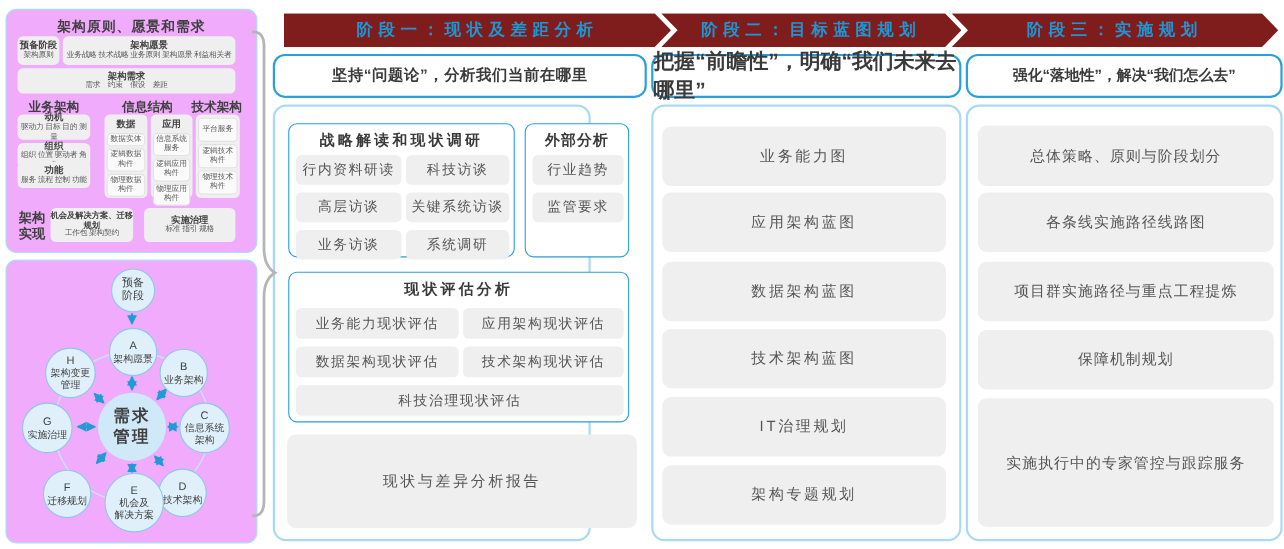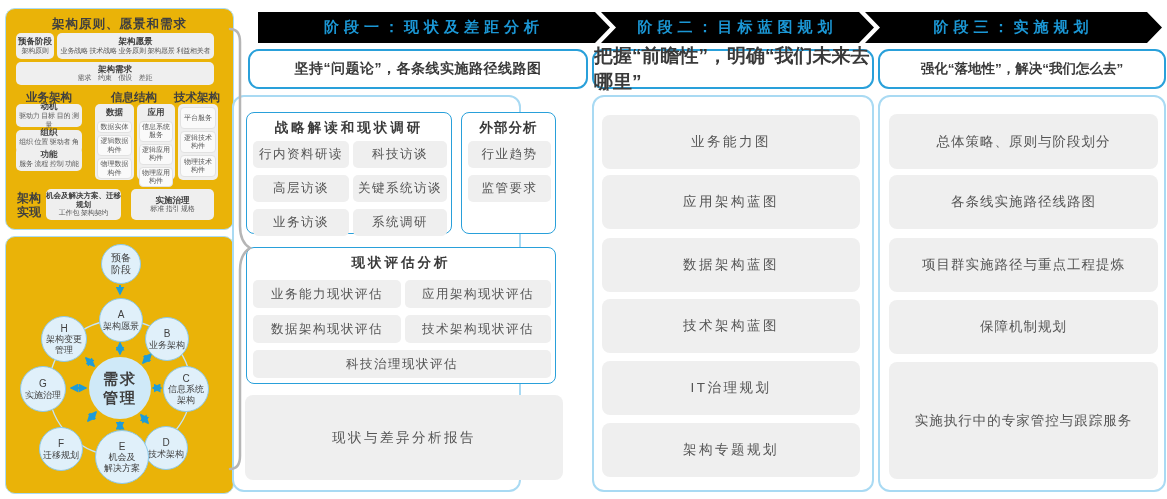--- a/index.html
+++ b/index.html
@@ -1,21 +1,21 @@
 <!DOCTYPE html>
 <html><head>
 <meta charset="utf-8">
 <style>
   html,body{margin:0;padding:0;background:#fff;}
   .stage{position:relative;width:1167px;height:499px;background:#fff;
          font-family:"Liberation Sans",sans-serif;overflow:hidden;}
   .pre{white-space:pre-line;}
 
   
-  .lpanel{position:absolute;background:#eab308;border:1.5px solid #abdcf4;border-radius:10px;}
+  .lpanel{position:absolute;background:#f0abfc;border:1.5px solid #abdcf4;border-radius:10px;}
   .p-title{position:absolute;left:0;right:0;text-align:center;font-weight:bold;
            font-size:12.5px;color:#3f3f3f;letter-spacing:1px;}
   .gbox{position:absolute;background:#efefef;border-radius:5px;display:flex;
         flex-direction:column;align-items:center;justify-content:center;text-align:center;line-height:1.25;}
   .gbox .t{font-weight:bold;font-size:8.5px;color:#3f3f3f;}
   .gbox .i{font-size:7px;color:#595959;letter-spacing:-0.2px;}
   .sec-h{position:absolute;text-align:center;font-weight:bold;font-size:11.5px;color:#3f3f3f;}
   .vcol{position:absolute;background:#efefef;border-radius:5px;display:flex;flex-direction:column;
         align-items:center;padding:3px 2px;gap:2px;box-sizing:border-box;}
   .vcol .vh{font-weight:bold;font-size:8.5px;color:#3f3f3f;}
@@ -29,21 +29,21 @@
           display:flex;flex-direction:column;align-items:center;justify-content:center;
           text-align:center;color:#3f3f3f;line-height:1.15;z-index:2;}
   .circle .ltr{font-size:10px;}
   .circle .lbl{font-size:9px;white-space:pre-line;}
   .c-center{background:#cfe9f8;border:none;font-weight:bold;font-size:15px;
             letter-spacing:2px;line-height:1.3;}
   .c-prep{font-size:10px;line-height:1.25;}
   .adm-svg{position:absolute;left:0;top:0;z-index:1;}
 
   
-  .band{position:absolute;top:12px;height:31px;background:#000000;display:flex;align-items:center;
+  .band{position:absolute;top:12px;height:31px;background:#7f1d1d;display:flex;align-items:center;
         justify-content:center;font-weight:bold;font-size:15px;color:#1b97d5;letter-spacing:5px;}
   .band-first{clip-path:polygon(0 0,calc(100% - 15px) 0,100% 50%,calc(100% - 15px) 100%,0 100%);}
   .band-next{clip-path:polygon(0 0,calc(100% - 15px) 0,100% 50%,calc(100% - 15px) 100%,0 100%,15px 50%);}
   .slogan{position:absolute;top:49px;height:40px;background:#fff;border:2px solid #29a0da;border-radius:11px;
           display:flex;align-items:center;justify-content:center;font-weight:bold;font-size:14px;
           color:#3a3a3a;letter-spacing:0.5px;box-sizing:border-box;}
   .pcontainer{position:absolute;top:95px;height:397px;border:2px solid #a9daf3;border-radius:12px;
               background:#fff;box-sizing:border-box;}
   .subbox{position:absolute;border:1.5px solid #29a0da;border-radius:8px;background:#fff;box-sizing:border-box;}
   .sb-title{position:absolute;left:0;right:0;top:6px;text-align:center;font-weight:bold;
@@ -185,25 +185,25 @@
   </div>
 
   <svg class="brace-svg" style="left:220px;top:26px;" width="34" height="446" viewBox="0 0 34 446">
     <path d="M10 3 Q20 3 20 16 L20 200 Q20 216 30 222 Q20 228 20 244 L20 430 Q20 443 10 443" fill="none" stroke="#b5b5b5" stroke-width="2.5" stroke-linecap="round"></path>
   </svg>
 
   <div class="band band-first" style="left:258px;width:352px;">阶段一：现状及差距分析</div>
   <div class="band band-next" style="left:601px;width:273px;">阶段二：目标蓝图规划</div>
   <div class="band band-next" style="left:865px;width:297px;">阶段三：实施规划</div>
 
-  <div class="slogan" style="left:248px;width:340px;">坚持“问题论”，各条线实施路径线路图</div>
+  <div class="slogan" style="left:248px;width:340px;">坚持“问题论”，分析我们当前在哪里</div>
   <div class="slogan" style="left:592px;width:282px;font-size:19px;letter-spacing:0;">把握“前瞻性”，明确“我们未来去哪里”</div>
   <div class="slogan" style="left:878px;width:288px;font-size:13.5px;letter-spacing:0;">强化“落地性”，解决“我们怎么去”</div>
 
-  <div class="pcontainer" style="left:232px;width:289px;">
+  <div class="pcontainer" style="left:248px;width:289px;">
 
     <div class="subbox" style="left:12px;top:15px;width:206px;height:122px;">
       <div class="sb-title">战略解读和现状调研</div>
       <div class="chip" style="left:6px;top:28px;width:96px;height:27px;">行内资料研读</div>
       <div class="chip" style="left:106px;top:28px;width:94px;height:27px;">科技访谈</div>
       <div class="chip" style="left:6px;top:62px;width:96px;height:27px;">高层访谈</div>
       <div class="chip" style="left:106px;top:62px;width:94px;height:27px;">关键系统访谈</div>
       <div class="chip" style="left:6px;top:96px;width:96px;height:27px;">业务访谈</div>
       <div class="chip" style="left:106px;top:96px;width:94px;height:27px;">系统调研</div>
     </div>

